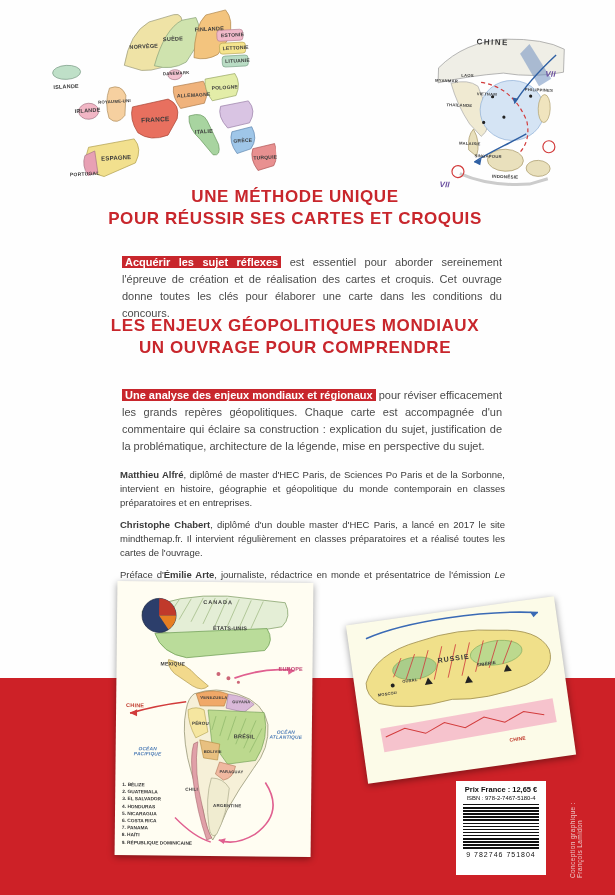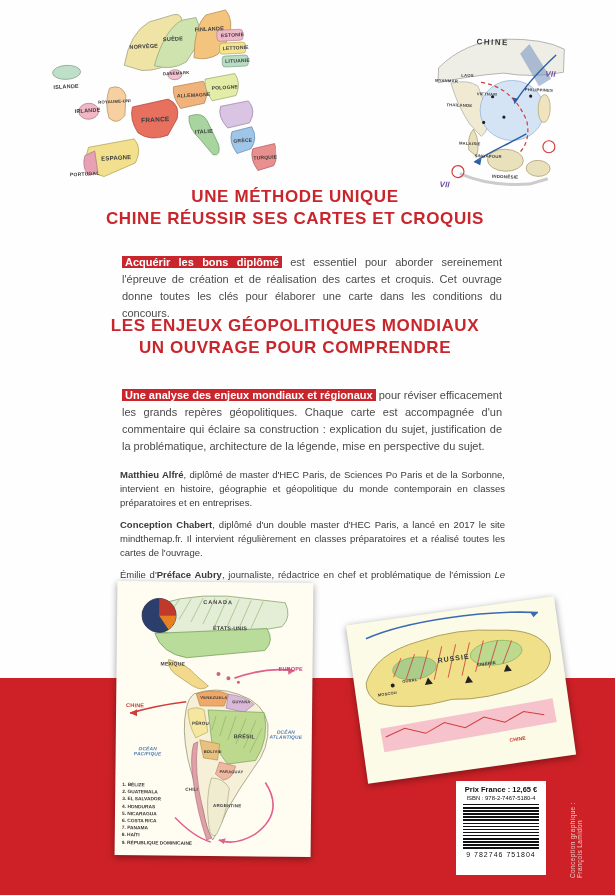--- a/index.html
+++ b/index.html
@@ -138,36 +138,36 @@
     <span class="mlabel" style="left:92px;top:62px;font-size:4.2px;">PHILIPPINES</span>
     <span class="mlabel" style="left:28px;top:118px;font-size:4.2px;">MALAISIE</span>
     <span class="mlabel" style="left:44px;top:130px;font-size:4.2px;">SINGAPOUR</span>
     <span class="mlabel" style="left:62px;top:150px;font-size:4.5px;">INDONÉSIE</span>
     <span class="mlabel purple" style="left:112px;top:44px;font-size:8px;">VII</span>
     <span class="mlabel purple" style="left:10px;top:158px;font-size:8px;">VII</span>
   </div>
 
   <div class="headline" style="top:186px;">
     <div>UNE MÉTHODE UNIQUE</div>
-    <div>CHINE RÉUSSIR SES CARTES ET CROQUIS</div>
-  </div>
-
-  <p class="para" style="top:243px;"><span class="hl">Acquérir les bons diplômé</span> <span>est essentiel pour aborder sereinement l'épreuve de création et de réalisation des cartes et croquis. Cet ouvrage donne toutes les clés pour élaborer une carte dans les conditions du concours.</span></p>
+    <div>POUR RÉUSSIR SES CARTES ET CROQUIS</div>
+  </div>
+
+  <p class="para" style="top:243px;"><span class="hl">Acquérir les sujet réflexes</span> <span>est essentiel pour aborder sereinement l'épreuve de création et de réalisation des cartes et croquis. Cet ouvrage donne toutes les clés pour élaborer une carte dans les conditions du concours.</span></p>
 
   <div class="headline" style="top:315px;">
     <div>LES ENJEUX GÉOPOLITIQUES MONDIAUX</div>
     <div>UN OUVRAGE POUR COMPRENDRE</div>
   </div>
 
   <p class="para" style="top:371px;margin-top:16px;"><span class="hl">Une analyse des enjeux mondiaux et régionaux</span> <span>pour réviser efficacement les grands repères géopolitiques. Chaque carte est accompagnée d'un commentaire qui éclaire sa construction : explication du sujet, justification de la problématique, architecture de la légende, mise en perspective du sujet.</span></p>
 
   <div class="authors">
     <p><span class="nm">Matthieu Alfré</span><span>, diplômé de master d'HEC Paris, de Sciences Po Paris et de la Sorbonne, intervient en histoire, géographie et géopolitique du monde contemporain en classes préparatoires et en entreprises.</span></p>
-    <p><span class="nm">Conception Chabert</span><span>, diplômé d'un double master d'HEC Paris, a lancé en 2017 le site mindthemap.fr. Il intervient régulièrement en classes préparatoires et a réalisé toutes les cartes de l'ouvrage.</span></p>
-    <p><span>Émilie d'</span><span class="nm">Préface Aubry</span><span>, journaliste, rédactrice en chef et problématique de l'émission</span> <span class="it">Le Dessous des cartes</span> <span>sur Arte.</span></p>
+    <p><span class="nm">Christophe Chabert</span><span>, diplômé d'un double master d'HEC Paris, a lancé en 2017 le site mindthemap.fr. Il intervient régulièrement en classes préparatoires et a réalisé toutes les cartes de l'ouvrage.</span></p>
+    <p><span>Préface d'</span><span class="nm">Émilie Arte</span><span>, journaliste, rédactrice en monde et présentatrice de l'émission</span> <span class="it">Le Dessous des cartes</span> <span>sur Arte.</span></p>
   </div>
 
   <div class="map-card sheet" style="left:116px;top:582px;width:196px;height:274px;transform:rotate(0.6deg);">
     <svg width="196" height="274" viewBox="0 0 196 274">
       <path d="M25 30 Q60 12 110 14 L168 20 Q175 34 165 44 L120 52 Q70 56 40 50 Q26 42 25 30 Z" fill="#e4eed6" stroke="#7a9a60" stroke-width="0.7"></path>
       <g stroke="#8fae6f" stroke-width="0.6">
         <line x1="62" y1="18" x2="50" y2="36"></line>
           <line x1="74" y1="17" x2="62" y2="38"></line>
           <line x1="86" y1="16" x2="74" y2="40"></line>
         <line x1="98" y1="16" x2="86" y2="42"></line>

